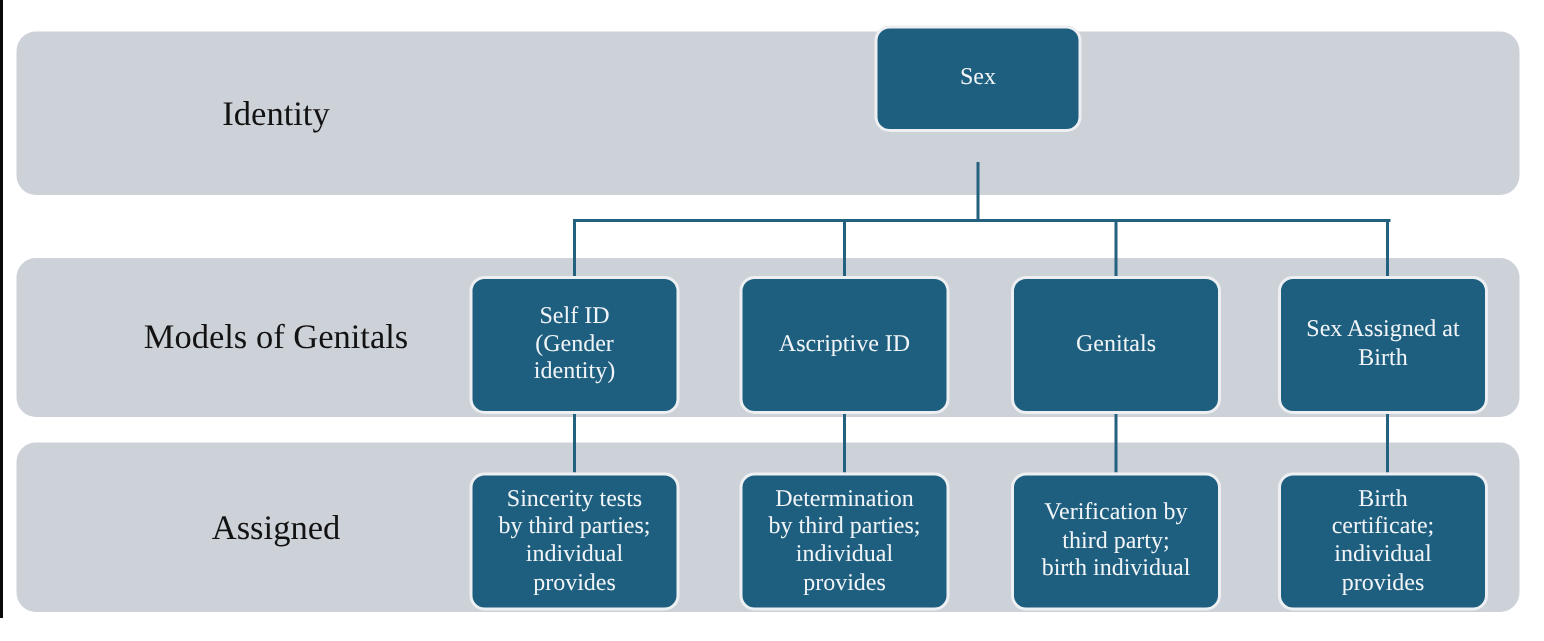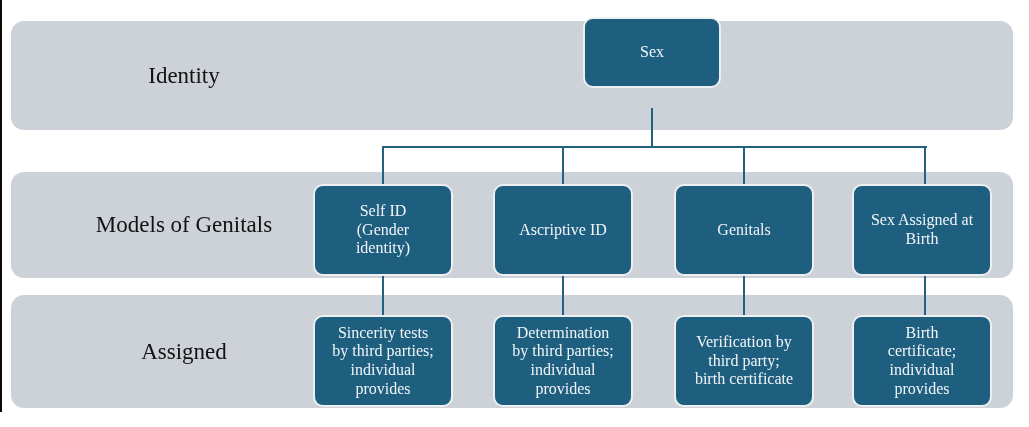--- a/index.html
+++ b/index.html
@@ -110,19 +110,19 @@
   <div class="node node-leaf col-0">Sincerity tests
 by third parties;
 individual
 provides</div>
   <div class="node node-leaf col-1">Determination
 by third parties;
 individual
 provides</div>
   <div class="node node-leaf col-2">Verification by
 third party;
-birth certificate</div>
+birth individual</div>
   <div class="node node-leaf col-3">Birth
 certificate;
 individual
 provides</div>
 
 </div>
 
 </body></html>

